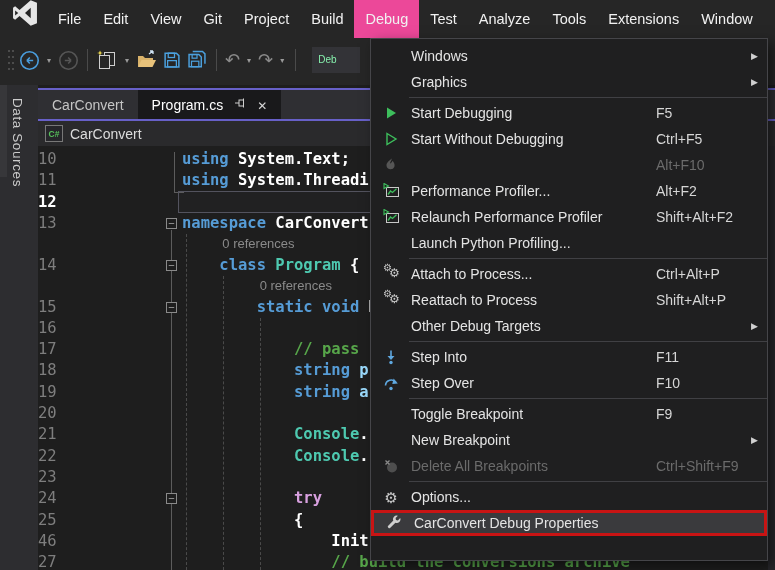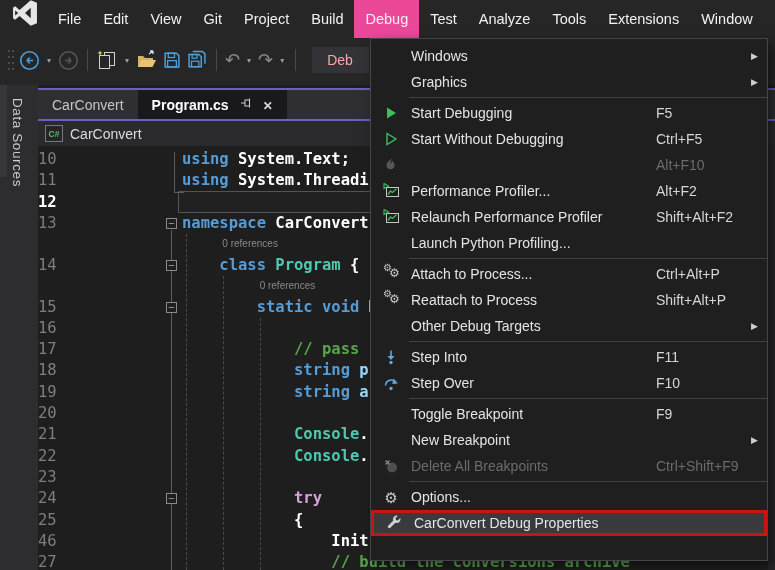--- a/index.html
+++ b/index.html
@@ -9,47 +9,47 @@
   #titlebar{position:absolute;top:0;left:0;right:0;height:38px;display:flex;align-items:flex-start;background:#262626}
   #vs-logo{margin:0 9px 0 12px;display:flex;align-items:center}
   .menu-top{padding:0 11px;line-height:38px;font-size:14.5px;color:#f1f1f1;white-space:nowrap}
   .menu-top.active{background:#ec4899}
   
   #toolbar{position:absolute;top:38px;left:0;right:0;height:44px;display:flex;align-items:center;padding-left:5px}
   .tb{height:28px;display:flex;align-items:center;justify-content:center;margin:0 2px}
   .tb-sep{width:1px;height:22px;background:#4a4a4a;margin:0 6px}
   .caret{font-size:8px;color:#9a9a9a;width:10px;text-align:center}
   .curl{font-size:18px;color:#8a8a8a;line-height:18px}
-  #config-box{width:42px;height:26px;background:#333337;color:#fca5a5;font-size:14px;line-height:26px;
-              padding-left:15px;margin-left:10px;overflow:hidden;white-space:nowrap}
+  #config-box{width:42px;height:26px;background:#333337;color:#86efac;font-size:10px;line-height:26px;
+              padding-left:6px;margin-left:10px;overflow:hidden;white-space:nowrap}
   
   #dock-strip{position:absolute;top:85px;left:0;width:38px;bottom:0;background:#2d2d30}
   #panel-edge{position:absolute;top:0;left:0;width:7px;height:92px;background:#37373a}
   .vtext{writing-mode:vertical-rl;font-size:13.5px;color:#cccccc;margin:13px 0 0 10px;letter-spacing:.6px}
   
   #workspace{position:absolute;top:85px;left:38px;right:0;bottom:0;background:#1e1e1e}
   #tabstrip{position:absolute;top:3px;left:0;right:0;height:33px;background:#2f2f33;
             border-top:2px solid #6760c8;border-bottom:2px solid #6760c8;display:flex;box-sizing:border-box}
   .tab{padding:0 14px;font-size:14px;color:#c5c5c5;display:flex;align-items:center;gap:10px;white-space:nowrap}
-  .tab.active{background:#19191b;color:#ffffff;font-weight:bold}
+  .tab.active{background:#19191b;color:#ffffff;font-weight:normal}
   .tab .close{font-size:12px;color:#d8d8d8}
   #breadcrumb{position:absolute;top:36px;left:0;right:0;height:25px;background:#2a2a2c;
               display:flex;align-items:center;gap:7px;padding-left:7px;font-size:14px;color:#dcdcdc}
   #cs-icon{width:16px;height:15px;border:1px solid #787878;background:#26262a;color:#56c05a;
            font-size:8.5px;font-weight:bold;display:flex;align-items:center;justify-content:center}
   
   #editor{position:absolute;top:61px;left:0;right:0;bottom:0;background:#1e1e1e;overflow:hidden;
           font-family:"DejaVu Sans Mono",monospace;font-size:15.5px;font-weight:bold}
   .code-row{position:absolute;left:0;right:0;height:21.3px;line-height:21.3px;white-space:pre}
   .num{position:absolute;left:0;width:95px;text-align:left;color:#7e7e7e;font-weight:normal}
   .num.cur{color:#ffffff;font-weight:bold}
   .code{position:absolute;left:144px;white-space:pre}
   .kw{color:#569cd6}.typ{color:#4ec9b0}.cm{color:#57a64a}.kwc{color:#d8a0df}.vr{color:#9cdcfe}.pl{color:#ffffff}
   .codelens{position:absolute;height:20.5px;line-height:20.5px;font-family:"Liberation Sans",sans-serif;
-            font-size:10px;font-weight:normal;color:#8a8a8a}
+            font-size:13px;font-weight:normal;color:#8a8a8a}
   .fold-box{position:absolute;width:11px;height:11px;border:1px solid #8a8a8a;background:#1e1e1e;box-sizing:border-box;
             color:#c8c8c8;font-size:9px;line-height:8px;text-align:center;font-weight:normal}
   #fold-line{position:absolute;left:133px;top:84px;bottom:0;width:1px;background:#5c5c5c}
   #using-bracket{position:absolute;left:136px;top:6px;width:9px;height:40px;
                  border-left:1px solid #5c5c5c;border-bottom:1px solid #5c5c5c}
   .iguide{position:absolute;width:0;border-left:1px dashed #4a4a4a;bottom:0}
   #cur-line{position:absolute;left:140px;right:6px;top:45px;height:21.5px;
             border:1px solid #53535e;background:rgba(90,90,100,0.07);box-sizing:border-box}
   #ed-scroll{position:absolute;right:0;top:0;bottom:0;width:7px;background:#27272b}
   

